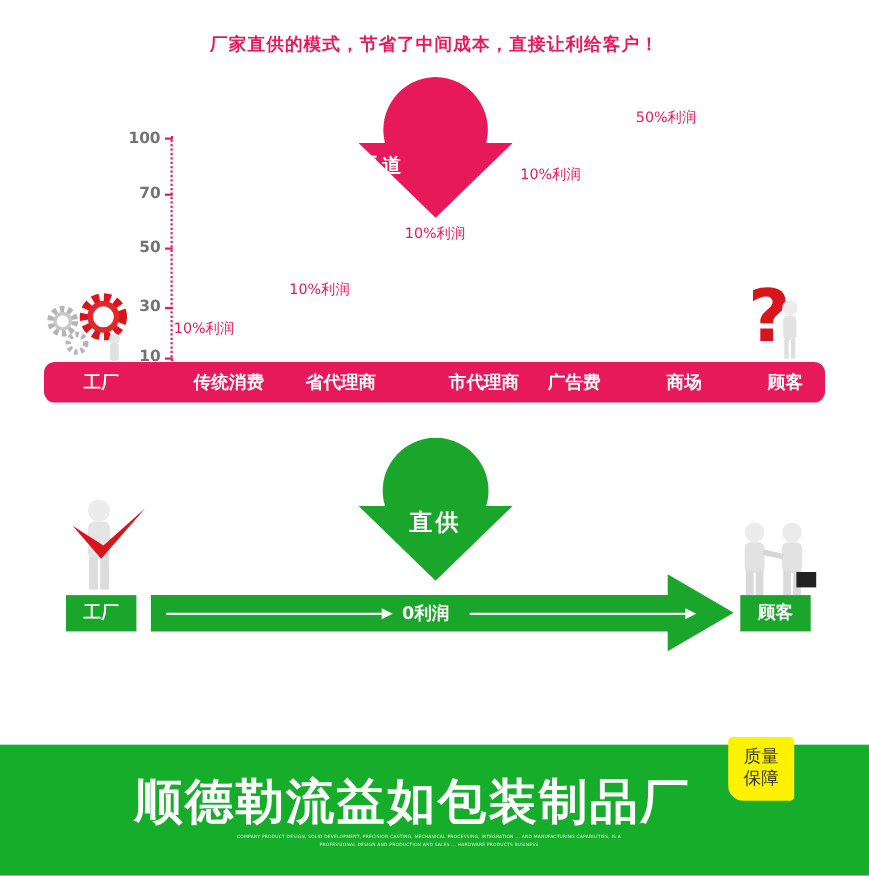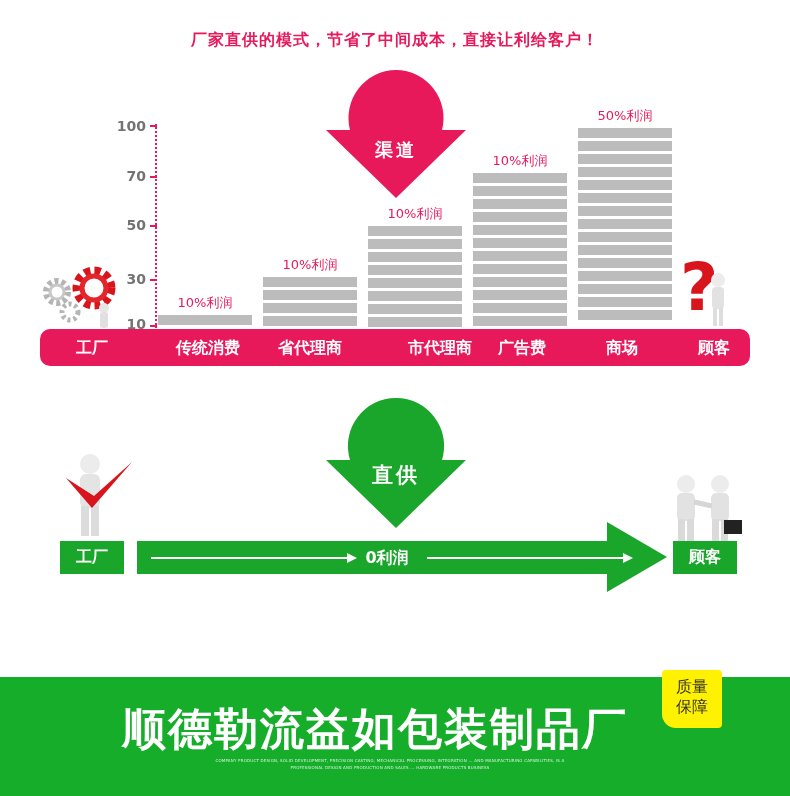--- a/index.html
+++ b/index.html
@@ -2,42 +2,42 @@
 <html><head>
 <meta charset="utf-8">
 <style>
   * { margin: 0; padding: 0; box-sizing: border-box; }
   body { width: 790px; height: 796px; background: #ffffff; font-family: "DejaVu Sans", "Liberation Sans", sans-serif; position: relative; overflow: hidden; }
   .abs { position: absolute; }
   .headline { left: 0; width: 790px; top: 30px; text-align: center; font-size: 16px; font-weight: bold; color: #e8195a; letter-spacing: 1px; }
   .axis-line { left: 155px; top: 124px; height: 204px; border-left: 2px dotted #e8195a; }
   .tick { height: 2px; width: 7px; background: #e8195a; }
   .tick-label { font-size: 14px; font-weight: bold; color: #737373; text-align: right; width: 32px; }
-  .bar { display: flex; flex-direction: column; justify-content: center; }
+  .bar { display: flex; flex-direction: row; justify-content: space-between; }
   .bar-stack { display: flex; flex-direction: column-reverse; gap: 3px; }
   .slab { height: 10px; background: #bcbcbc; }
   .bar-label { font-size: 13px; color: #e8195a; text-align: center; margin-bottom: 3px; }
   .pink-band { left: 40px; top: 329px; width: 710px; height: 37px; background: #e8195a; border-radius: 10px; display: flex; align-items: center; }
   .cat { position: absolute; top: 9px; font-size: 16px; font-weight: bold; color: #ffffff; transform: translateX(-50%); white-space: nowrap; }
   .green-box { background: #1aa52b; color: #fff; font-weight: bold; font-size: 16px; display: flex; align-items: center; justify-content: center; }
   .footer { left: 0; top: 677px; width: 790px; height: 119px; background: #15ad2a; }
   .footer-title { left: 0; top: 700px; width: 790px; text-align: center; color: #fff; font-size: 44px; font-weight: bold; letter-spacing: 2px; padding-right: 40px; }
   .footer-sub { left: 200px; top: 757px; width: 380px; text-align: center; color: #d8f3dc; font-size: 4px; line-height: 7px; letter-spacing: 0.2px; }
-  .badge { left: 662px; top: 670px; width: 60px; height: 58px; background: #fff200; color: #333; font-size: 16px; line-height: 20px; text-align: center; padding-top: 8px; border-radius: 4px 4px 4px 14px; font-family: Liberation Mono, monospace; }
+  .badge { left: 662px; top: 670px; width: 60px; height: 58px; background: #fff200; color: #333; font-size: 16px; line-height: 20px; text-align: center; padding-top: 8px; border-radius: 4px 4px 4px 14px; }
 </style>
 </head>
 <body>
 
 <div class="abs headline">厂家直供的模式，节省了中间成本，直接让利给客户！</div>
 
 <div class="abs" style="left:326px; top:70px; width:140px; height:128px;">
   <svg width="140" height="128" viewBox="0 0 140 128">
     <path d="M70 0 A48 48 0 0 1 116 60 L140 60 L70 128 L0 60 L24 60 A48 48 0 0 1 70 0 Z" fill="#e8195a"></path>
   </svg>
-  <div class="abs" style="left:0; top:68px; width:140px; text-align:center; color:#fff; font-size:18px; font-weight:bold; letter-spacing:3px;">渠道</div>
+  <div class="abs" style="left:0; top:68px; width:140px; color:#fff; font-size:18px; font-weight:bold; letter-spacing:3px;">渠道</div>
 </div>
 
 <div class="abs axis-line"></div>
 <div class="abs tick" style="left:150px; top:125px;"></div>
 <div class="abs tick" style="left:150px; top:176px;"></div>
 <div class="abs tick" style="left:150px; top:225px;"></div>
 <div class="abs tick" style="left:150px; top:279px;"></div>
 <div class="abs tick" style="left:150px; top:325px;"></div>
 <div class="abs tick-label" style="left:114px; top:118px;">100</div>
 <div class="abs tick-label" style="left:114px; top:168px;">70</div>

